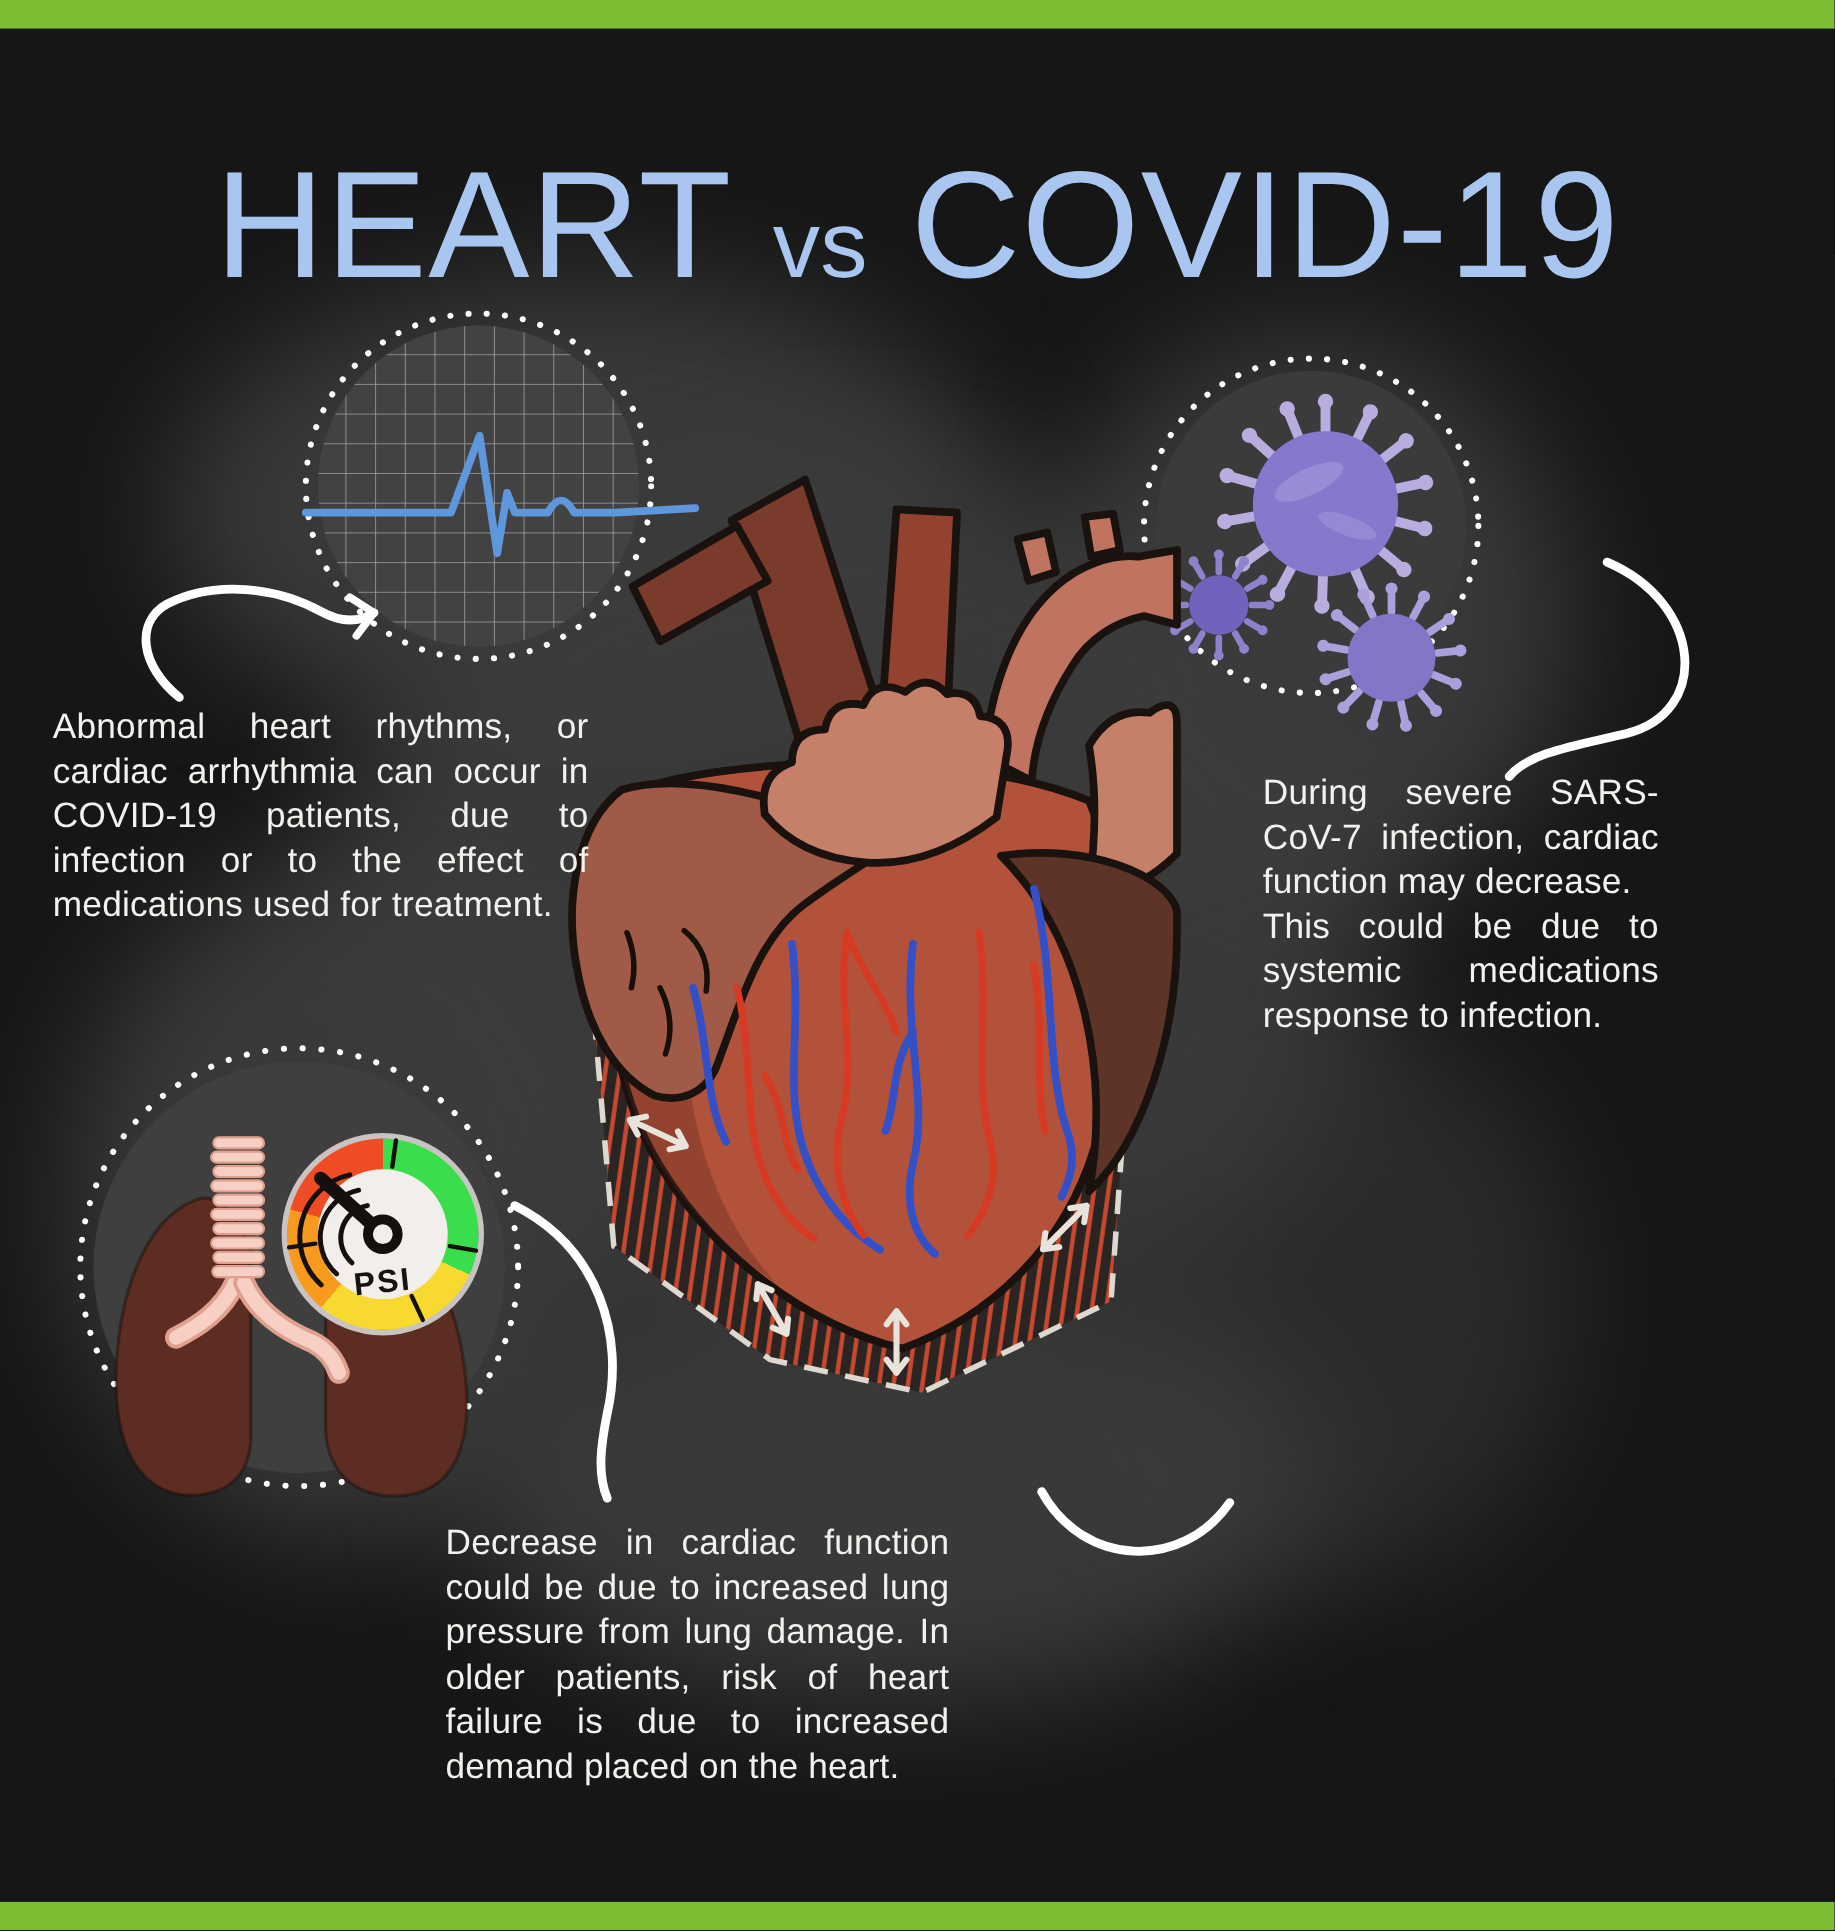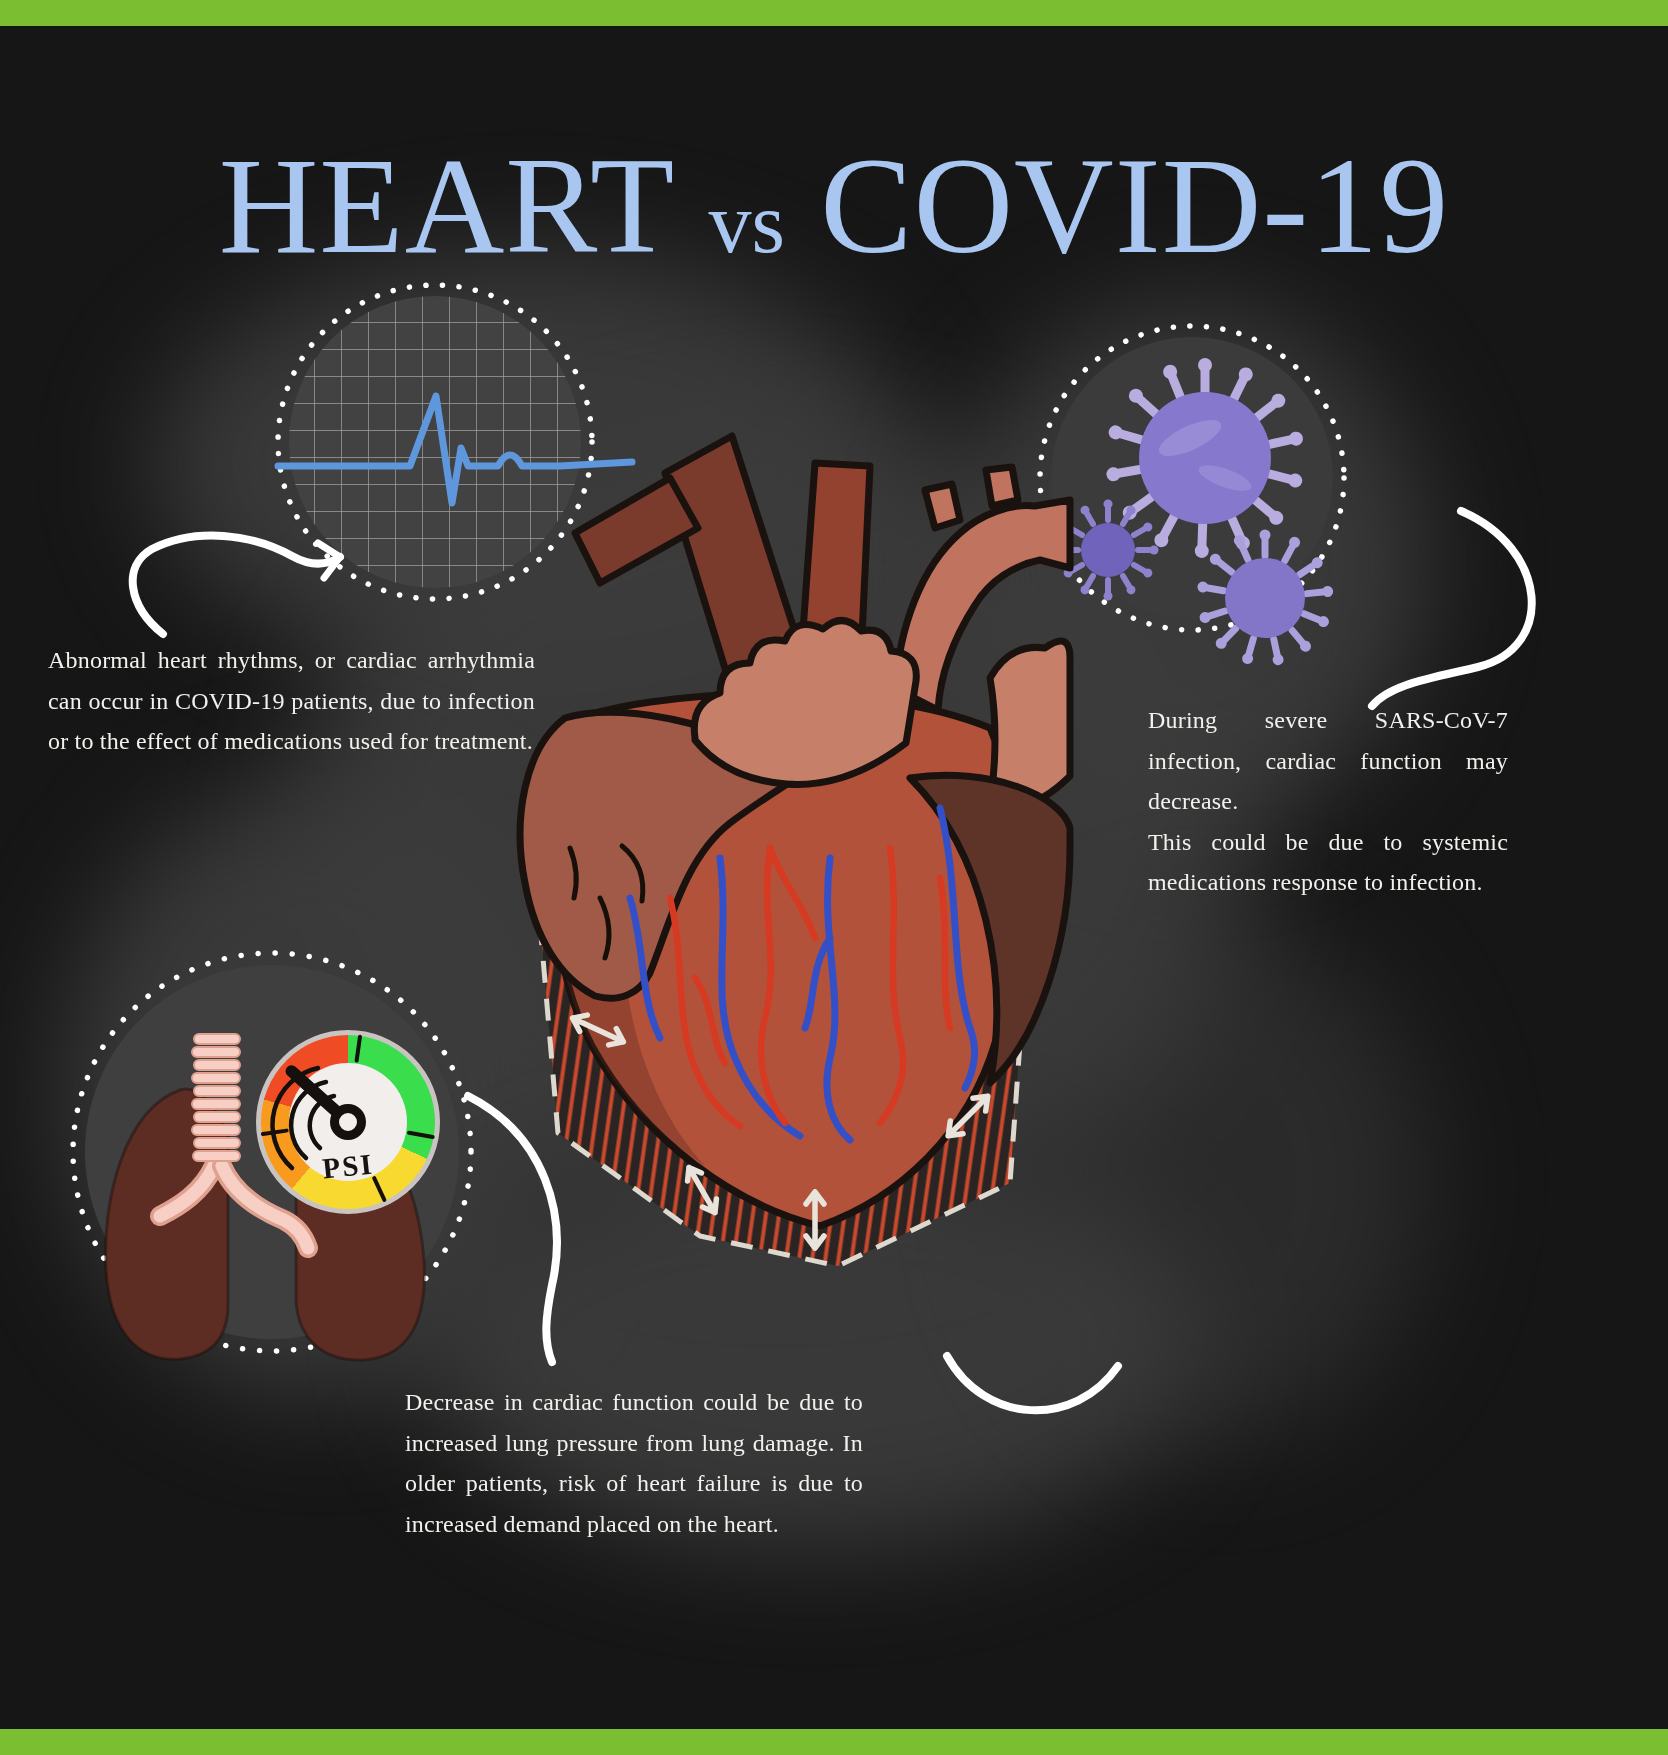--- a/index.html
+++ b/index.html
@@ -11,21 +11,21 @@
     --ecg-blue:#5f97dd;
     --virus-purple:#8678cd;
     --heart-red:#b2523a;
     --vessel-red:#d63a22;
     --vessel-blue:#3450c8;
   }
   html,body{margin:0;padding:0;background:#000;}
   .canvas{
     position:relative;width:1668px;height:1755px;overflow:hidden;
     background:var(--background);
-    font-family:Liberation Serif, serif;
+    font-family:Liberation Sans, sans-serif;
   }
   .green-bar{position:absolute;left:0;width:100%;height:26px;background:var(--border-green);z-index:6;}
   .green-bar.top{top:0;}
   .green-bar.bottom{top:1729px;}
   .blob{position:absolute;background:var(--blob);border-radius:50%;filter:blur(55px);z-index:0;opacity:.92;}
   .b1{left:150px;top:250px;width:760px;height:430px;}
   .b2{left:300px;top:430px;width:950px;height:800px;}
   .b3{left:60px;top:780px;width:520px;height:620px;}
   .b4{left:950px;top:300px;width:480px;height:530px;}
   .b5{left:420px;top:1140px;width:780px;height:410px;}
@@ -33,21 +33,21 @@
 
   .title{
     position:absolute;left:0;top:38px;width:100%;text-align:center;z-index:5;
     color:var(--title-blue);font-size:138px;font-weight:400;letter-spacing:1px;
     white-space:nowrap;line-height:1.1;
   }
   .title .vs{font-size:86px;letter-spacing:0;}
 
   .callout{
     position:absolute;z-index:5;color:var(--text-white);
-    font-size:24px;line-height:40.5px;text-align:justify;letter-spacing:.2px;
+    font-size:32px;line-height:40.5px;text-align:justify;letter-spacing:.2px;
   }
   .callout p{margin:0;}
   .callout p:last-child{margin-top:0;}
   .co-arrhythmia{left:48px;top:640px;width:487px;}
   .co-function{left:1148px;top:700px;width:360px;}
   .co-myocarditis{left:1078px;top:1144px;width:412px;}
   .co-lung{left:372px;top:1382px;width:458px;margin-left:33px;}
 
   .widget{position:absolute;z-index:2;}
   svg{display:block;overflow:visible;}

